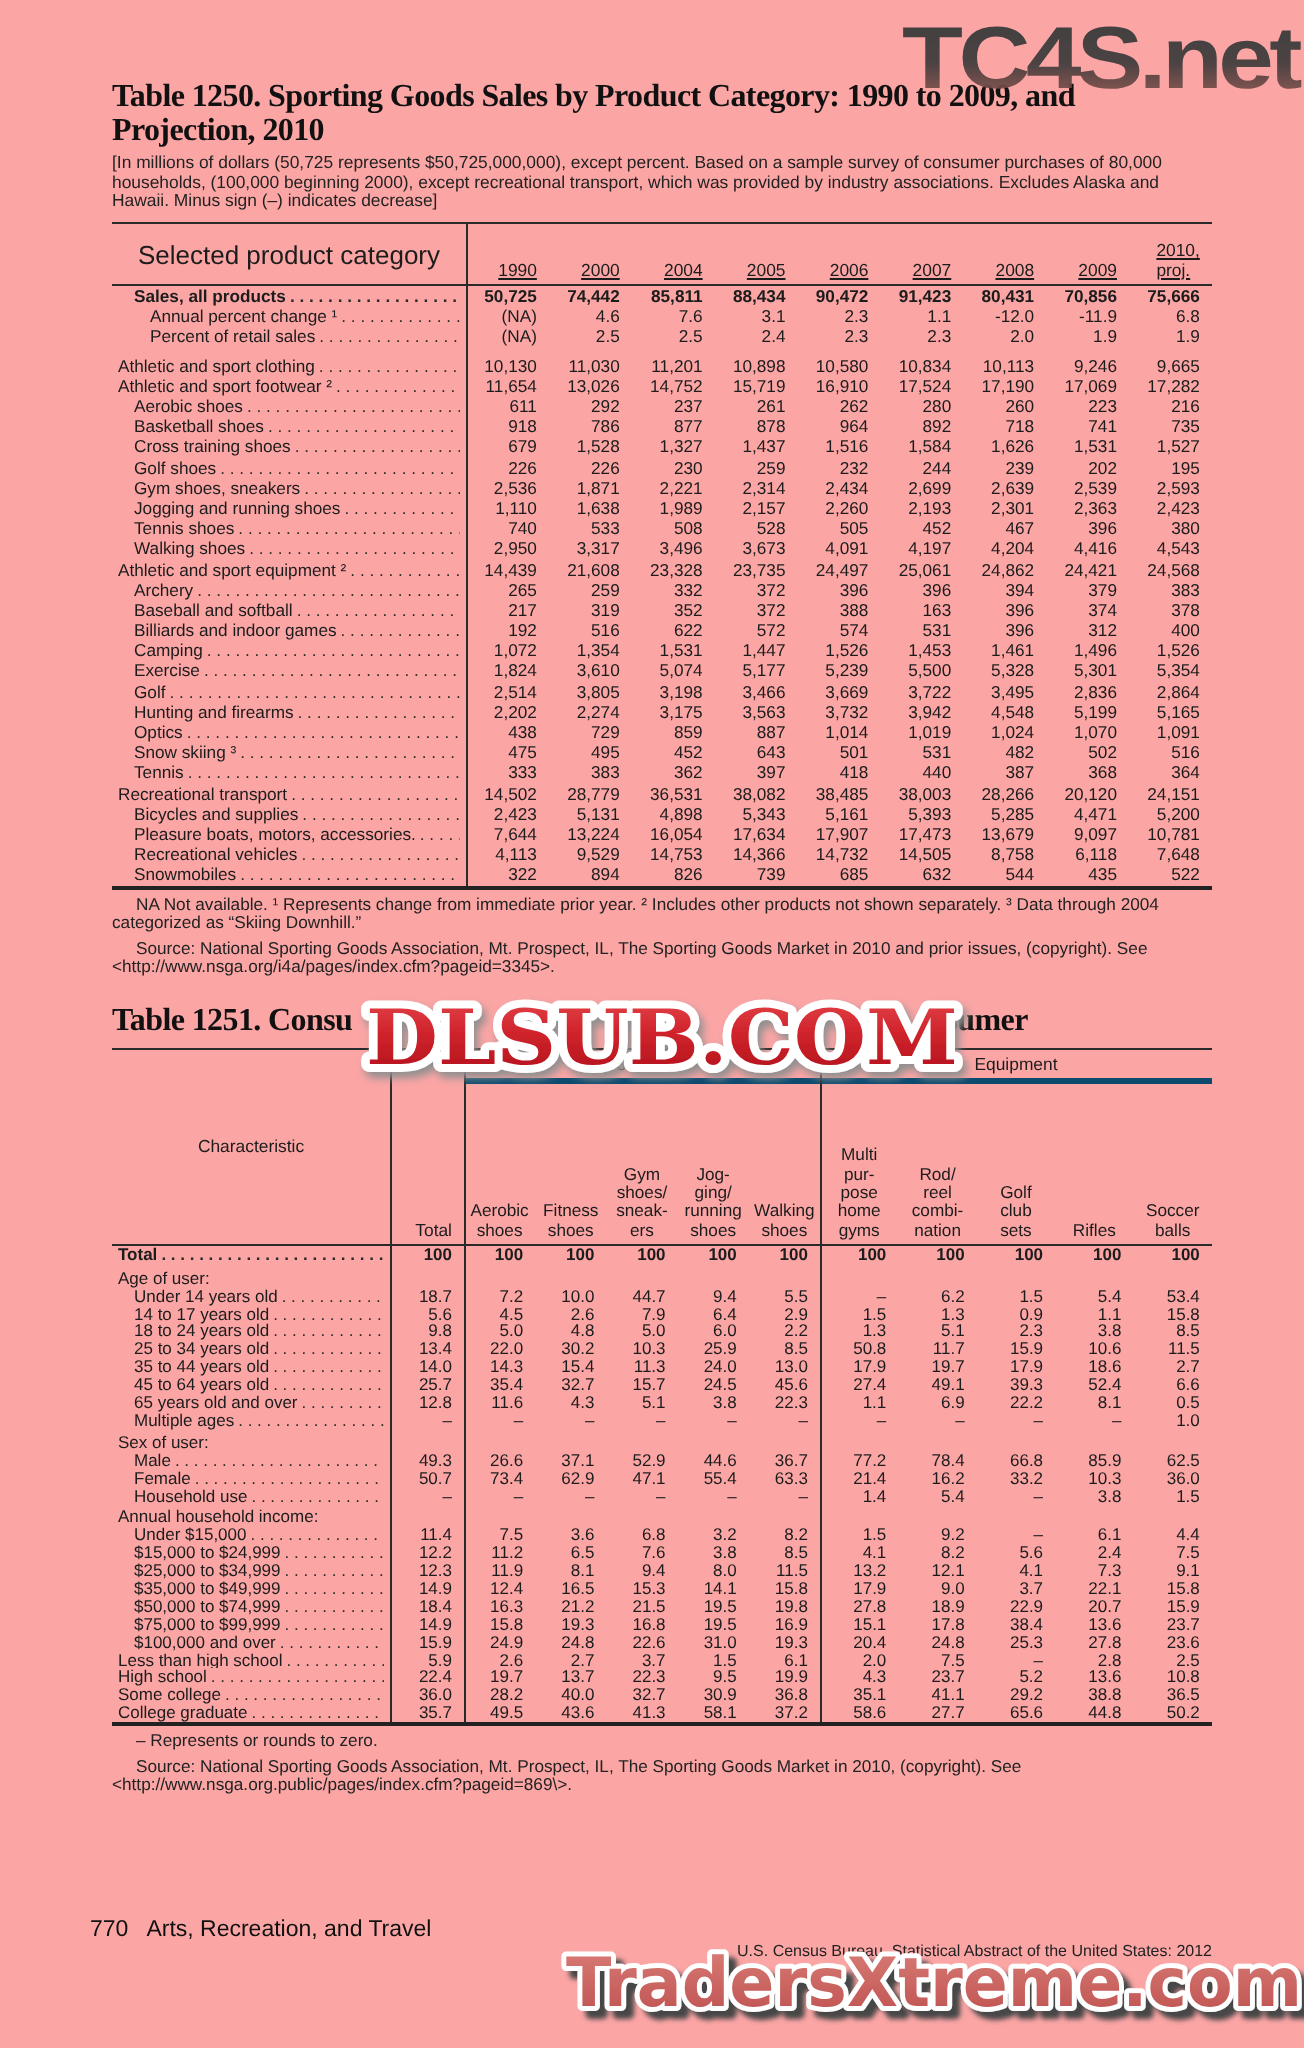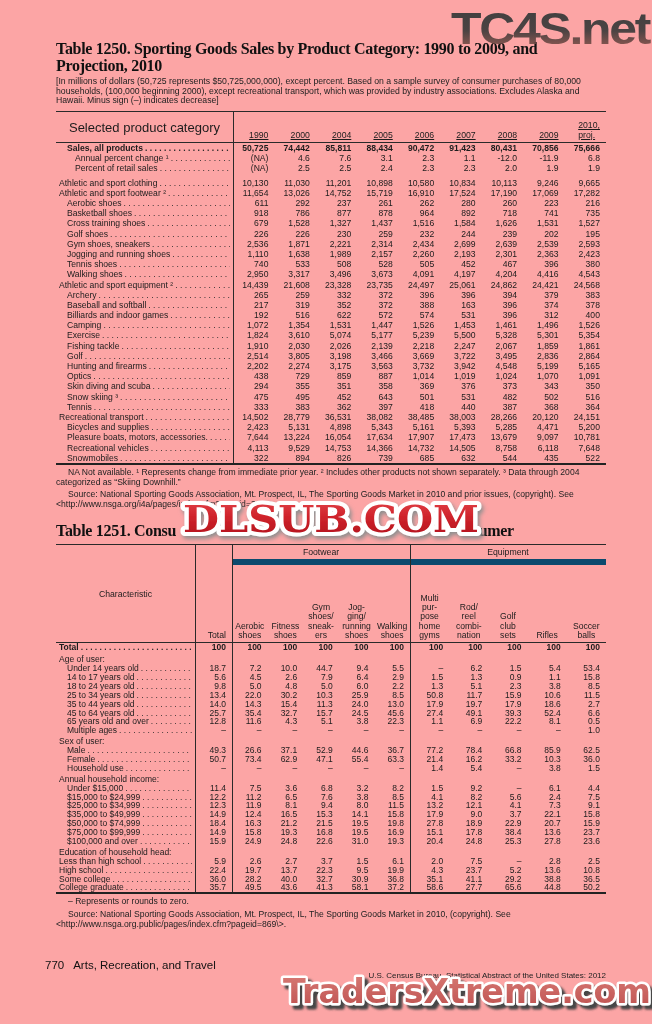--- a/index.html
+++ b/index.html
@@ -40,21 +40,21 @@
   .t2-titlewrap{margin-top:13px;}
   .t2-gap{display:inline-block;width:288px;}
 
   
   .t2-head{display:flex;align-items:stretch;border-bottom:1.5px solid #2a2a2a;height:97px;}
   .t2-stub-h{width:139px;display:flex;align-items:center;justify-content:center;font-size:8.7px;}
   .t2-total-h{width:37px;display:flex;align-items:flex-end;justify-content:flex-end;
               padding:0 6px 2px 0;box-sizing:border-box;font-size:8.7px;}
   .t2-group{display:flex;flex-direction:column;}
   .t2-group-label{height:14px;display:flex;align-items:center;justify-content:center;
-                  font-size:8.7px;border-bottom:6px solid #0c4a6e;}
+                  font-size:8.7px;border-bottom:3px solid #0c4a6e;}
   .t2-group-cols{flex:1;display:flex;align-items:flex-end;}
   .t2-col-h{display:flex;align-items:flex-end;justify-content:center;text-align:center;
             font-size:8.6px;line-height:9.3px;white-space:pre-line;padding-bottom:2px;box-sizing:border-box;}
   .w-fw{width:35.6px;} .w-eq{width:39.2px;}
   .t2-row{display:flex;height:8.9px;align-items:center;font-size:8.5px;line-height:8.9px;}
   .t2-row.total{font-weight:bold;margin-bottom:3px;}
   .t2-row.section{margin-top:2px;}
   .t2-lbl{width:139px;box-sizing:border-box;display:flex;align-items:baseline;overflow:hidden;}
   .t2-val{box-sizing:border-box;text-align:right;padding-right:6px;}
   .t2-val.c0{width:37px;}
@@ -379,35 +379,20 @@
             <div class="t1-val">5,074</div>
             <div class="t1-val">5,177</div>
             <div class="t1-val">5,239</div>
             <div class="t1-val">5,500</div>
             <div class="t1-val">5,328</div>
             <div class="t1-val">5,301</div>
             <div class="t1-val">5,354</div>
           </div>
           <div class="t1-row">
             <div class="t1-lbl ind1">
-              <span class="lbl-txt">Fishing tackle</span>
-              <span class="leader"></span>
-            </div>
-            <div class="t1-val">1,910</div>
-            <div class="t1-val">2,030</div>
-            <div class="t1-val">2,026</div>
-            <div class="t1-val">2,139</div>
-            <div class="t1-val">2,218</div>
-            <div class="t1-val">2,247</div>
-            <div class="t1-val">2,067</div>
-            <div class="t1-val">1,859</div>
-            <div class="t1-val">1,861</div>
-          </div>
-          <div class="t1-row">
-            <div class="t1-lbl ind1">
               <span class="lbl-txt">Golf</span>
               <span class="leader"></span>
             </div>
             <div class="t1-val">2,514</div>
             <div class="t1-val">3,805</div>
             <div class="t1-val">3,198</div>
             <div class="t1-val">3,466</div>
             <div class="t1-val">3,669</div>
             <div class="t1-val">3,722</div>
             <div class="t1-val">3,495</div>
@@ -436,35 +421,20 @@
             </div>
             <div class="t1-val">438</div>
             <div class="t1-val">729</div>
             <div class="t1-val">859</div>
             <div class="t1-val">887</div>
             <div class="t1-val">1,014</div>
             <div class="t1-val">1,019</div>
             <div class="t1-val">1,024</div>
             <div class="t1-val">1,070</div>
             <div class="t1-val">1,091</div>
-          </div>
-          <div class="t1-row">
-            <div class="t1-lbl ind1">
-              <span class="lbl-txt">Skin diving and scuba</span>
-              <span class="leader"></span>
-            </div>
-            <div class="t1-val">294</div>
-            <div class="t1-val">355</div>
-            <div class="t1-val">351</div>
-            <div class="t1-val">358</div>
-            <div class="t1-val">369</div>
-            <div class="t1-val">376</div>
-            <div class="t1-val">373</div>
-            <div class="t1-val">343</div>
-            <div class="t1-val">350</div>
           </div>
           <div class="t1-row">
             <div class="t1-lbl ind1">
               <span class="lbl-txt">Snow skiing ³</span>
               <span class="leader"></span>
             </div>
             <div class="t1-val">475</div>
             <div class="t1-val">495</div>
             <div class="t1-val">452</div>
             <div class="t1-val">643</div>
@@ -953,25 +923,20 @@
             <div class="t2-val w-fw">24.8</div>
             <div class="t2-val w-fw">22.6</div>
             <div class="t2-val w-fw">31.0</div>
             <div class="t2-val w-fw">19.3</div>
             <div class="t2-val w-eq">20.4</div>
             <div class="t2-val w-eq">24.8</div>
             <div class="t2-val w-eq">25.3</div>
             <div class="t2-val w-eq">27.8</div>
             <div class="t2-val w-eq">23.6</div>
           </div>
-          <div class="t2-row section">
-            <div class="t2-lbl ind0">
-              <span class="lbl-txt">Education of household head:</span>
-            </div>
-          </div>
           <div class="t2-row data">
             <div class="t2-lbl ind0">
               <span class="lbl-txt">Less than high school</span>
               <span class="leader"></span>
             </div>
             <div class="t2-val c0">5.9</div>
             <div class="t2-val w-fw">2.6</div>
             <div class="t2-val w-fw">2.7</div>
             <div class="t2-val w-fw">3.7</div>
             <div class="t2-val w-fw">1.5</div>

